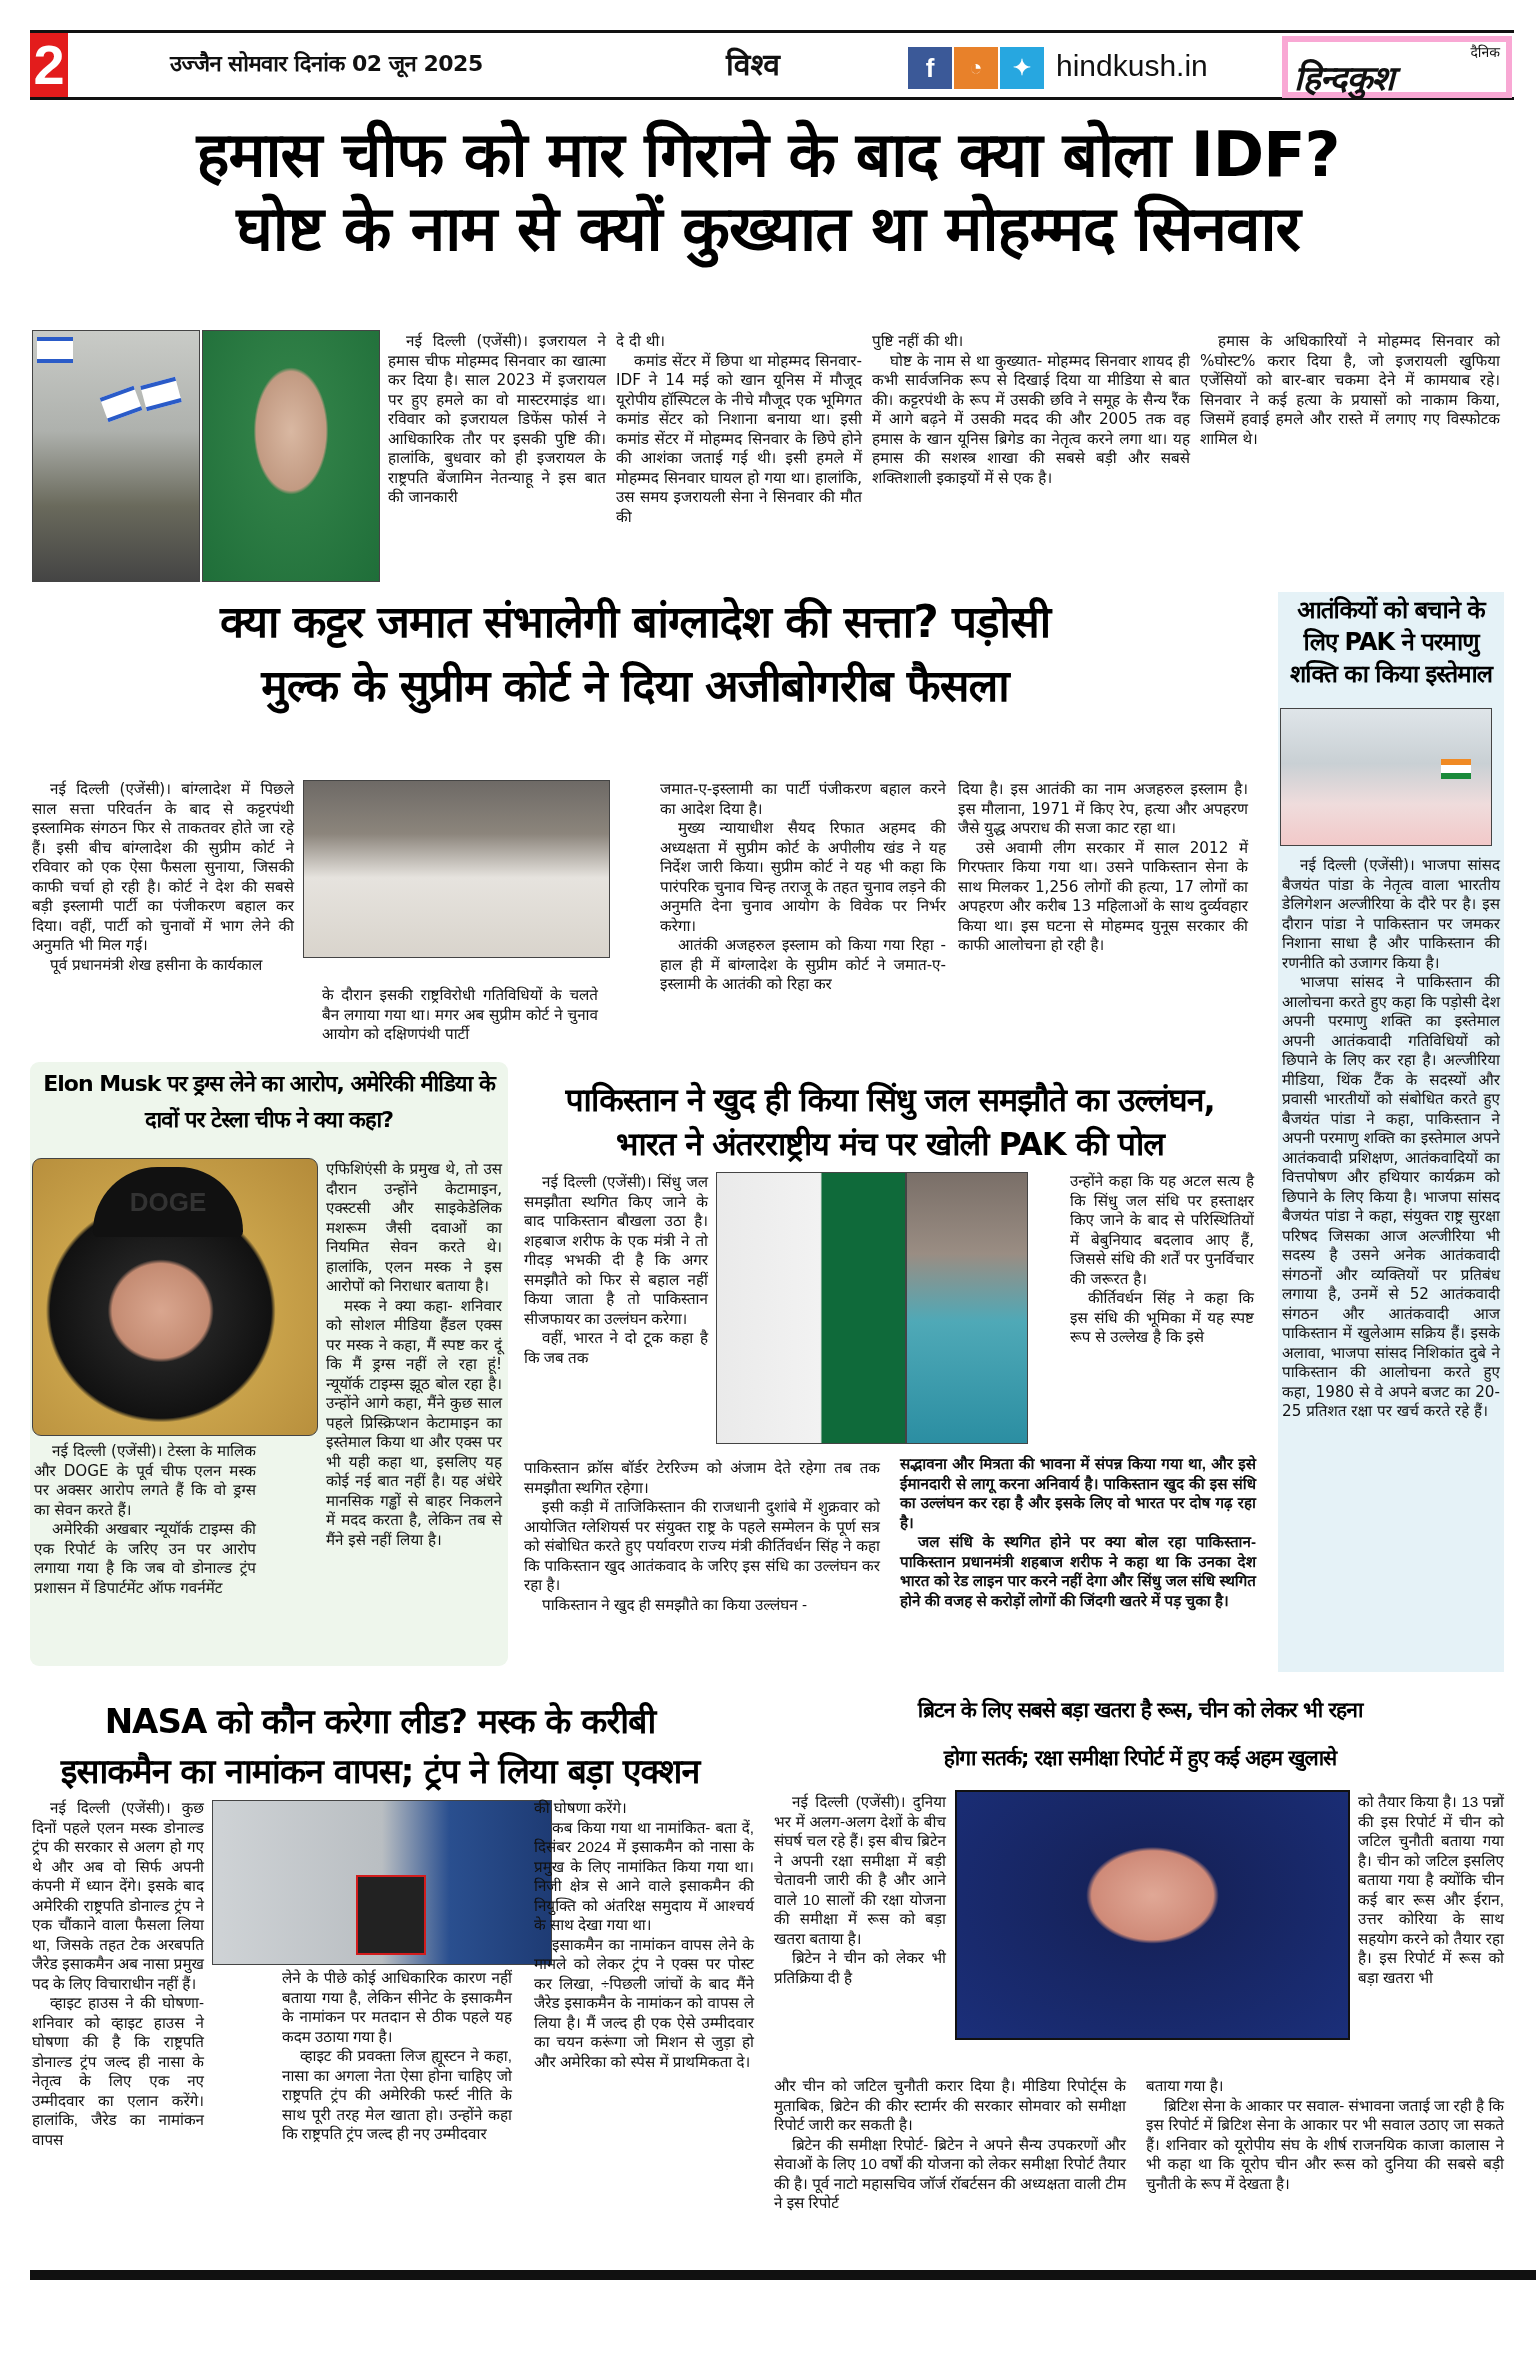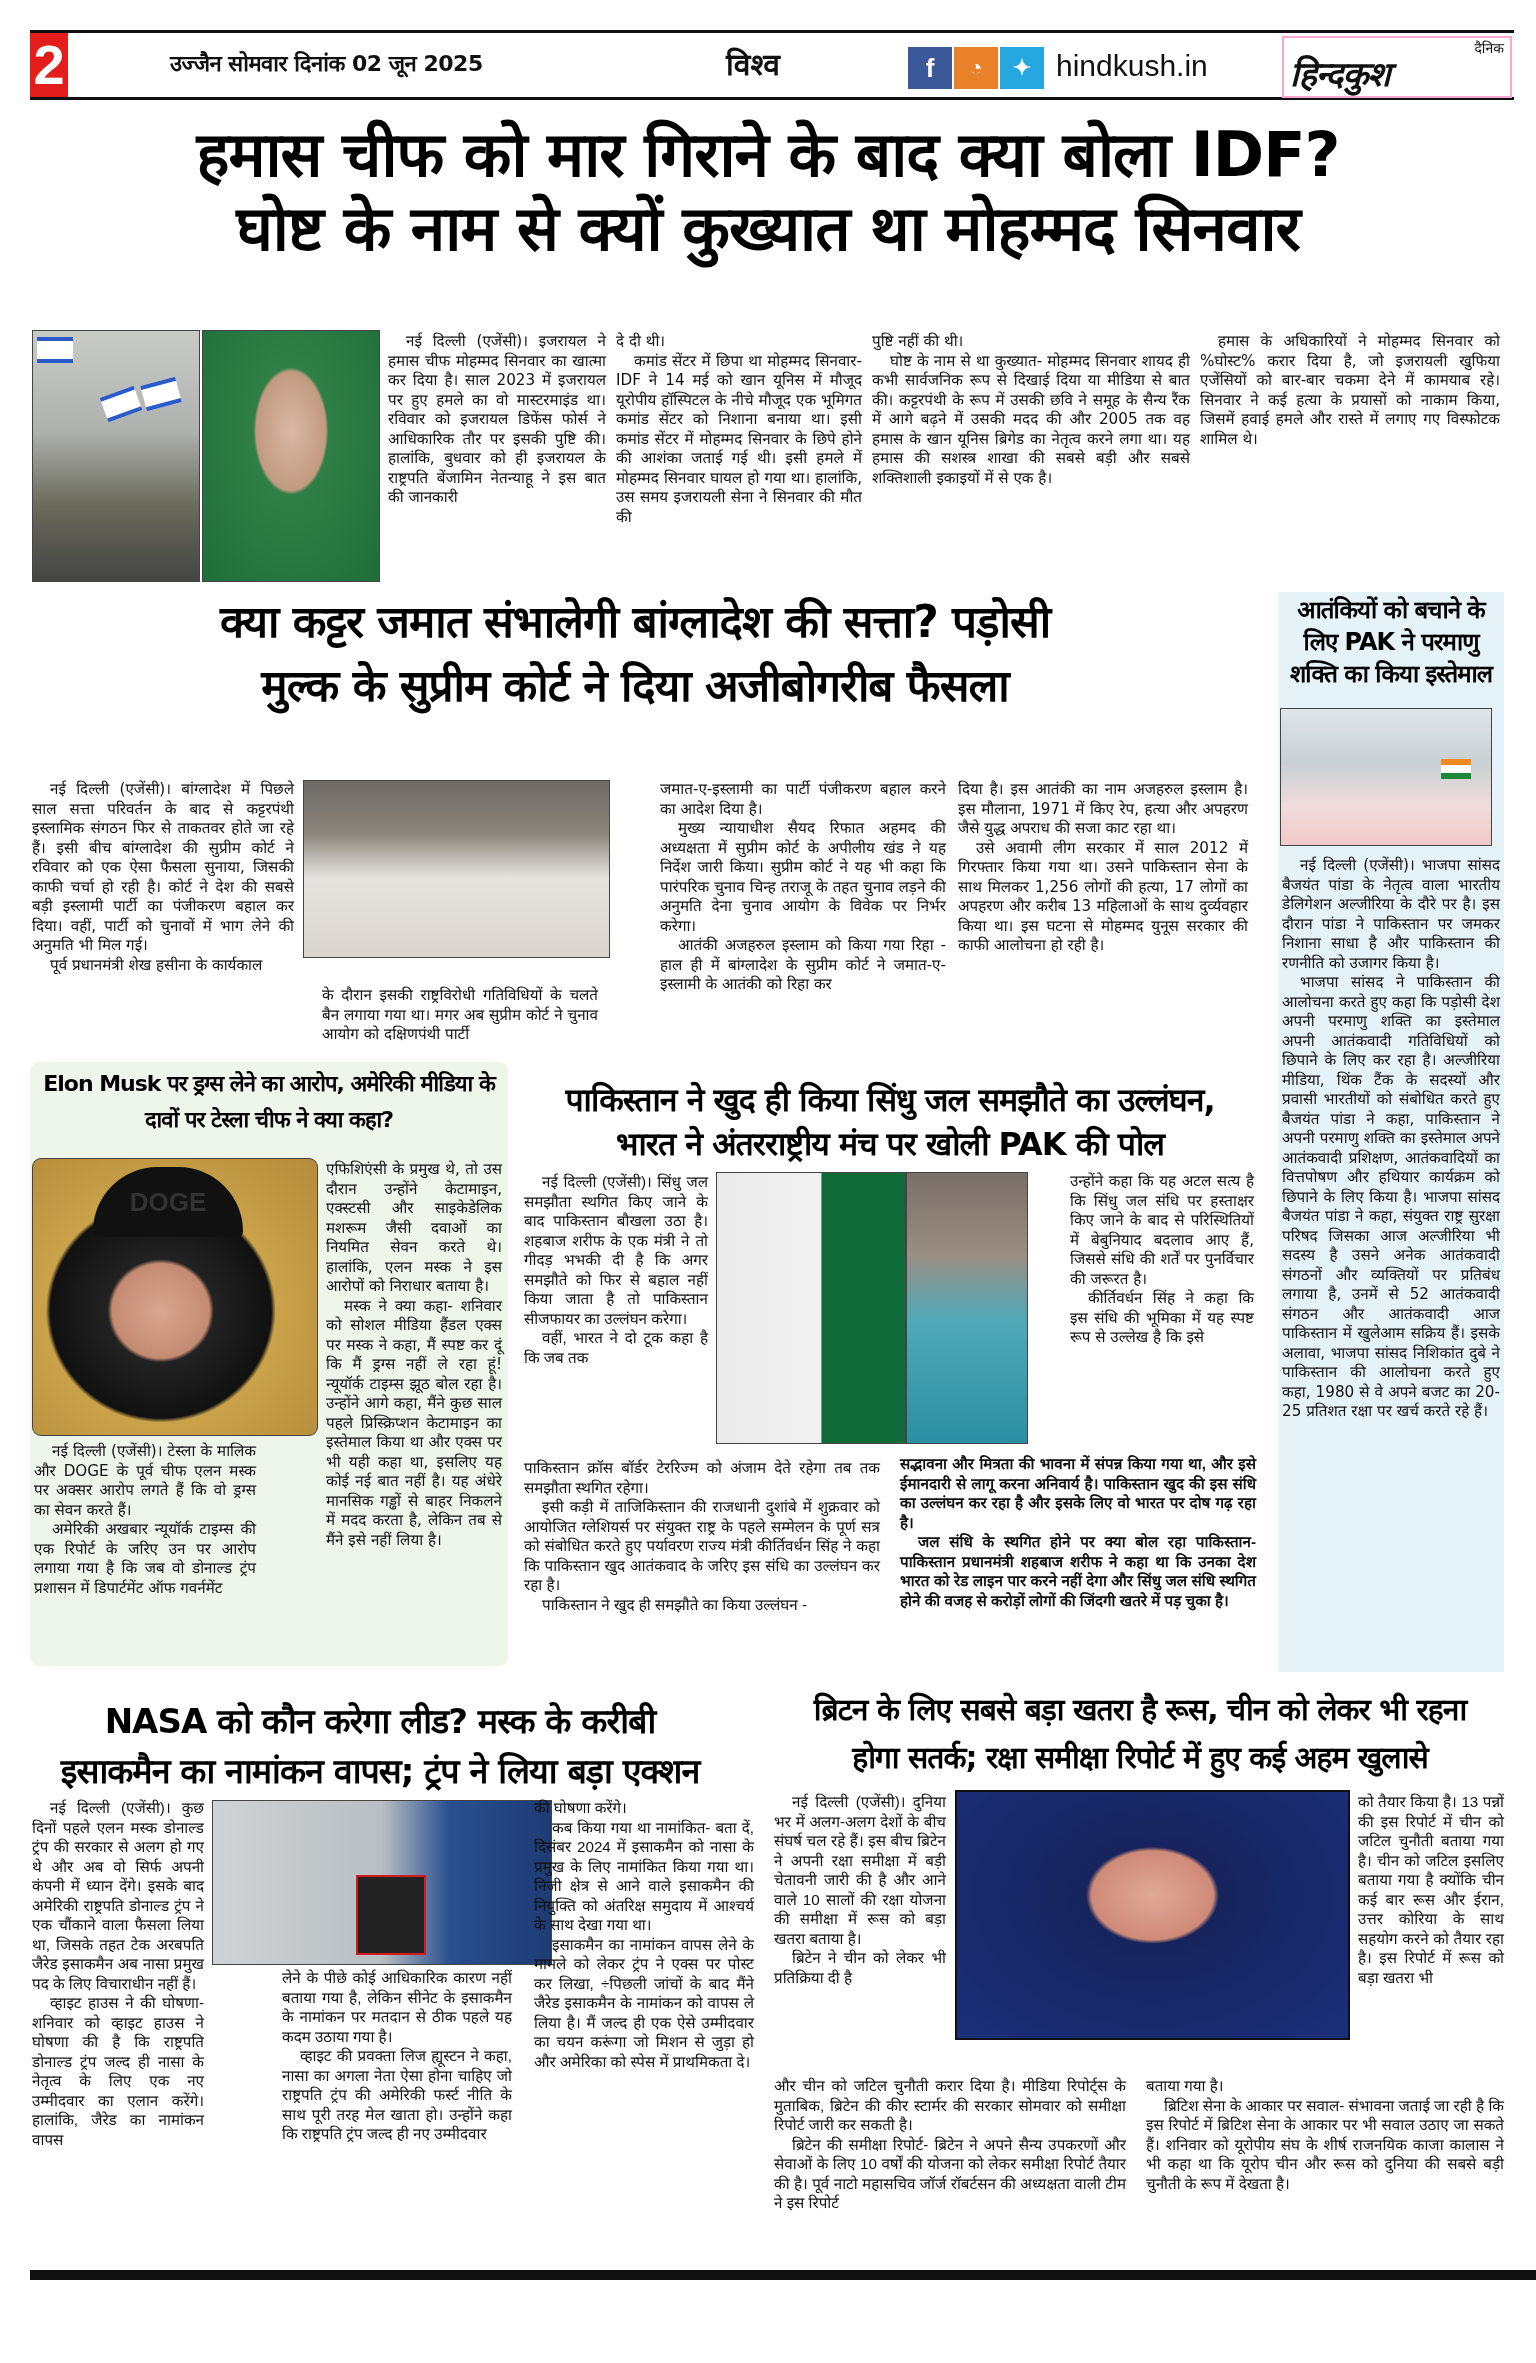--- a/index.html
+++ b/index.html
@@ -12,21 +12,21 @@
   .masthead { left: 30px; top: 30px; width: 1484px; height: 70px; border-top: 3px solid #111; border-bottom: 3px solid #111; }
   .page-num { left: 0; top: 0; width: 38px; height: 64px; background: #e31c1c; color: #fff; font-family: "Liberation Sans", sans-serif; font-weight: bold; font-size: 56px; line-height: 64px; text-align: center; }
   .dateline { left: 140px; top: 14px; font-size: 22px; font-weight: bold; font-family: "DejaVu Sans", sans-serif; letter-spacing: -0.5px; }
   .section { left: 696px; top: 10px; font-size: 30px; font-weight: bold; }
   .social { left: 878px; top: 14px; height: 42px; display: flex; gap: 2px; }
   .soc { width: 44px; height: 42px; display: flex; align-items: center; justify-content: center; color: #fff; font-weight: bold; font-size: 26px; font-family: "Liberation Sans", sans-serif; }
   .soc.fb { background: #3b5998; }
   .soc.rss { background: #e8812a; font-size: 22px; }
   .soc.tw { background: #27a7e0; font-size: 22px; }
   .site { left: 1026px; top: 16px; font-family: "Liberation Sans", sans-serif; font-size: 30px; }
-  .logo-box { left: 1252px; top: 3px; width: 230px; height: 62px; border: 2px solid #f9a8d4; }
+  .logo-box { left: 1252px; top: 3px; width: 230px; height: 62px; border: 6px solid #f9a8d4; }
   .logo-sub { right: 6px; top: 0; font-size: 14px; }
   .logo-main { left: 6px; top: 12px; font-size: 34px; font-weight: bold; font-style: italic; letter-spacing: -1px; }
 
   
   .hl { font-family: "DejaVu Sans", sans-serif; font-weight: bold; text-align: center; color: #000; letter-spacing: -1px; }
   .hl-main { left: 20px; top: 118px; width: 1496px; font-size: 62px; line-height: 74px; }
   .hl-bd { left: 20px; top: 590px; width: 1230px; font-size: 44px; line-height: 64px; }
   .hl-side { font-size: 24px; line-height: 32px; }
   .hl-mid { font-size: 32px; line-height: 44px; }
 
@@ -183,21 +183,21 @@
 <div class="abs col condensed" style="left:282px;top:1968px;width:230px;">
   <p style="text-indent:0">लेने के पीछे कोई आधिकारिक कारण नहीं बताया गया है, लेकिन सीनेट के इसाकमैन के नामांकन पर मतदान से ठीक पहले यह कदम उठाया गया है।</p>
   <p>व्हाइट की प्रवक्ता लिज ह्यूस्टन ने कहा, नासा का अगला नेता ऐसा होना चाहिए जो राष्ट्रपति ट्रंप की अमेरिकी फर्स्ट नीति के साथ पूरी तरह मेल खाता हो। उन्होंने कहा कि राष्ट्रपति ट्रंप जल्द ही नए उम्मीदवार</p>
 </div>
 <div class="abs col condensed" style="left:534px;top:1798px;width:220px;">
   <p style="text-indent:0">की घोषणा करेंगे।</p>
   <p>कब किया गया था नामांकित- बता दें, दिसंबर 2024 में इसाकमैन को नासा के प्रमुख के लिए नामांकित किया गया था। निजी क्षेत्र से आने वाले इसाकमैन की नियुक्ति को अंतरिक्ष समुदाय में आश्चर्य के साथ देखा गया था।</p>
   <p>इसाकमैन का नामांकन वापस लेने के मामले को लेकर ट्रंप ने एक्स पर पोस्ट कर लिखा, ÷पिछली जांचों के बाद मैंने जैरेड इसाकमैन के नामांकन को वापस ले लिया है। मैं जल्द ही एक ऐसे उम्मीदवार का चयन करूंगा जो मिशन से जुड़ा हो और अमेरिका को स्पेस में प्राथमिकता दे।</p>
 </div>
 
-<div class="abs hl hl-mid" style="left:770px;top:1686px;width:740px;font-size:30px;line-height:48px;">
+<div class="abs hl hl-mid" style="left:770px;top:1686px;width:740px;font-size:21px;line-height:48px;">
   <div>ब्रिटन के लिए सबसे बड़ा खतरा है रूस, चीन को लेकर भी रहना</div>
   <div>होगा सतर्क; रक्षा समीक्षा रिपोर्ट में हुए कई अहम खुलासे</div>
 </div>
 <div class="abs col condensed" style="left:774px;top:1792px;width:172px;">
   <p>नई दिल्ली (एजेंसी)। दुनिया भर में अलग-अलग देशों के बीच संघर्ष चल रहे हैं। इस बीच ब्रिटेन ने अपनी रक्षा समीक्षा में बड़ी चेतावनी जारी की है और आने वाले 10 सालों की रक्षा योजना की समीक्षा में रूस को बड़ा खतरा बताया है।</p>
   <p>ब्रिटेन ने चीन को लेकर भी प्रतिक्रिया दी है</p>
 </div>
 <div class="abs photo ph-starmer"></div>
 <div class="abs col condensed" style="left:1358px;top:1792px;width:146px;">
   <p style="text-indent:0">को तैयार किया है। 13 पन्नों की इस रिपोर्ट में चीन को जटिल चुनौती बताया गया है। चीन को जटिल इसलिए बताया गया है क्योंकि चीन कई बार रूस और ईरान, उत्तर कोरिया के साथ सहयोग करने को तैयार रहा है। इस रिपोर्ट में रूस को बड़ा खतरा भी</p>

